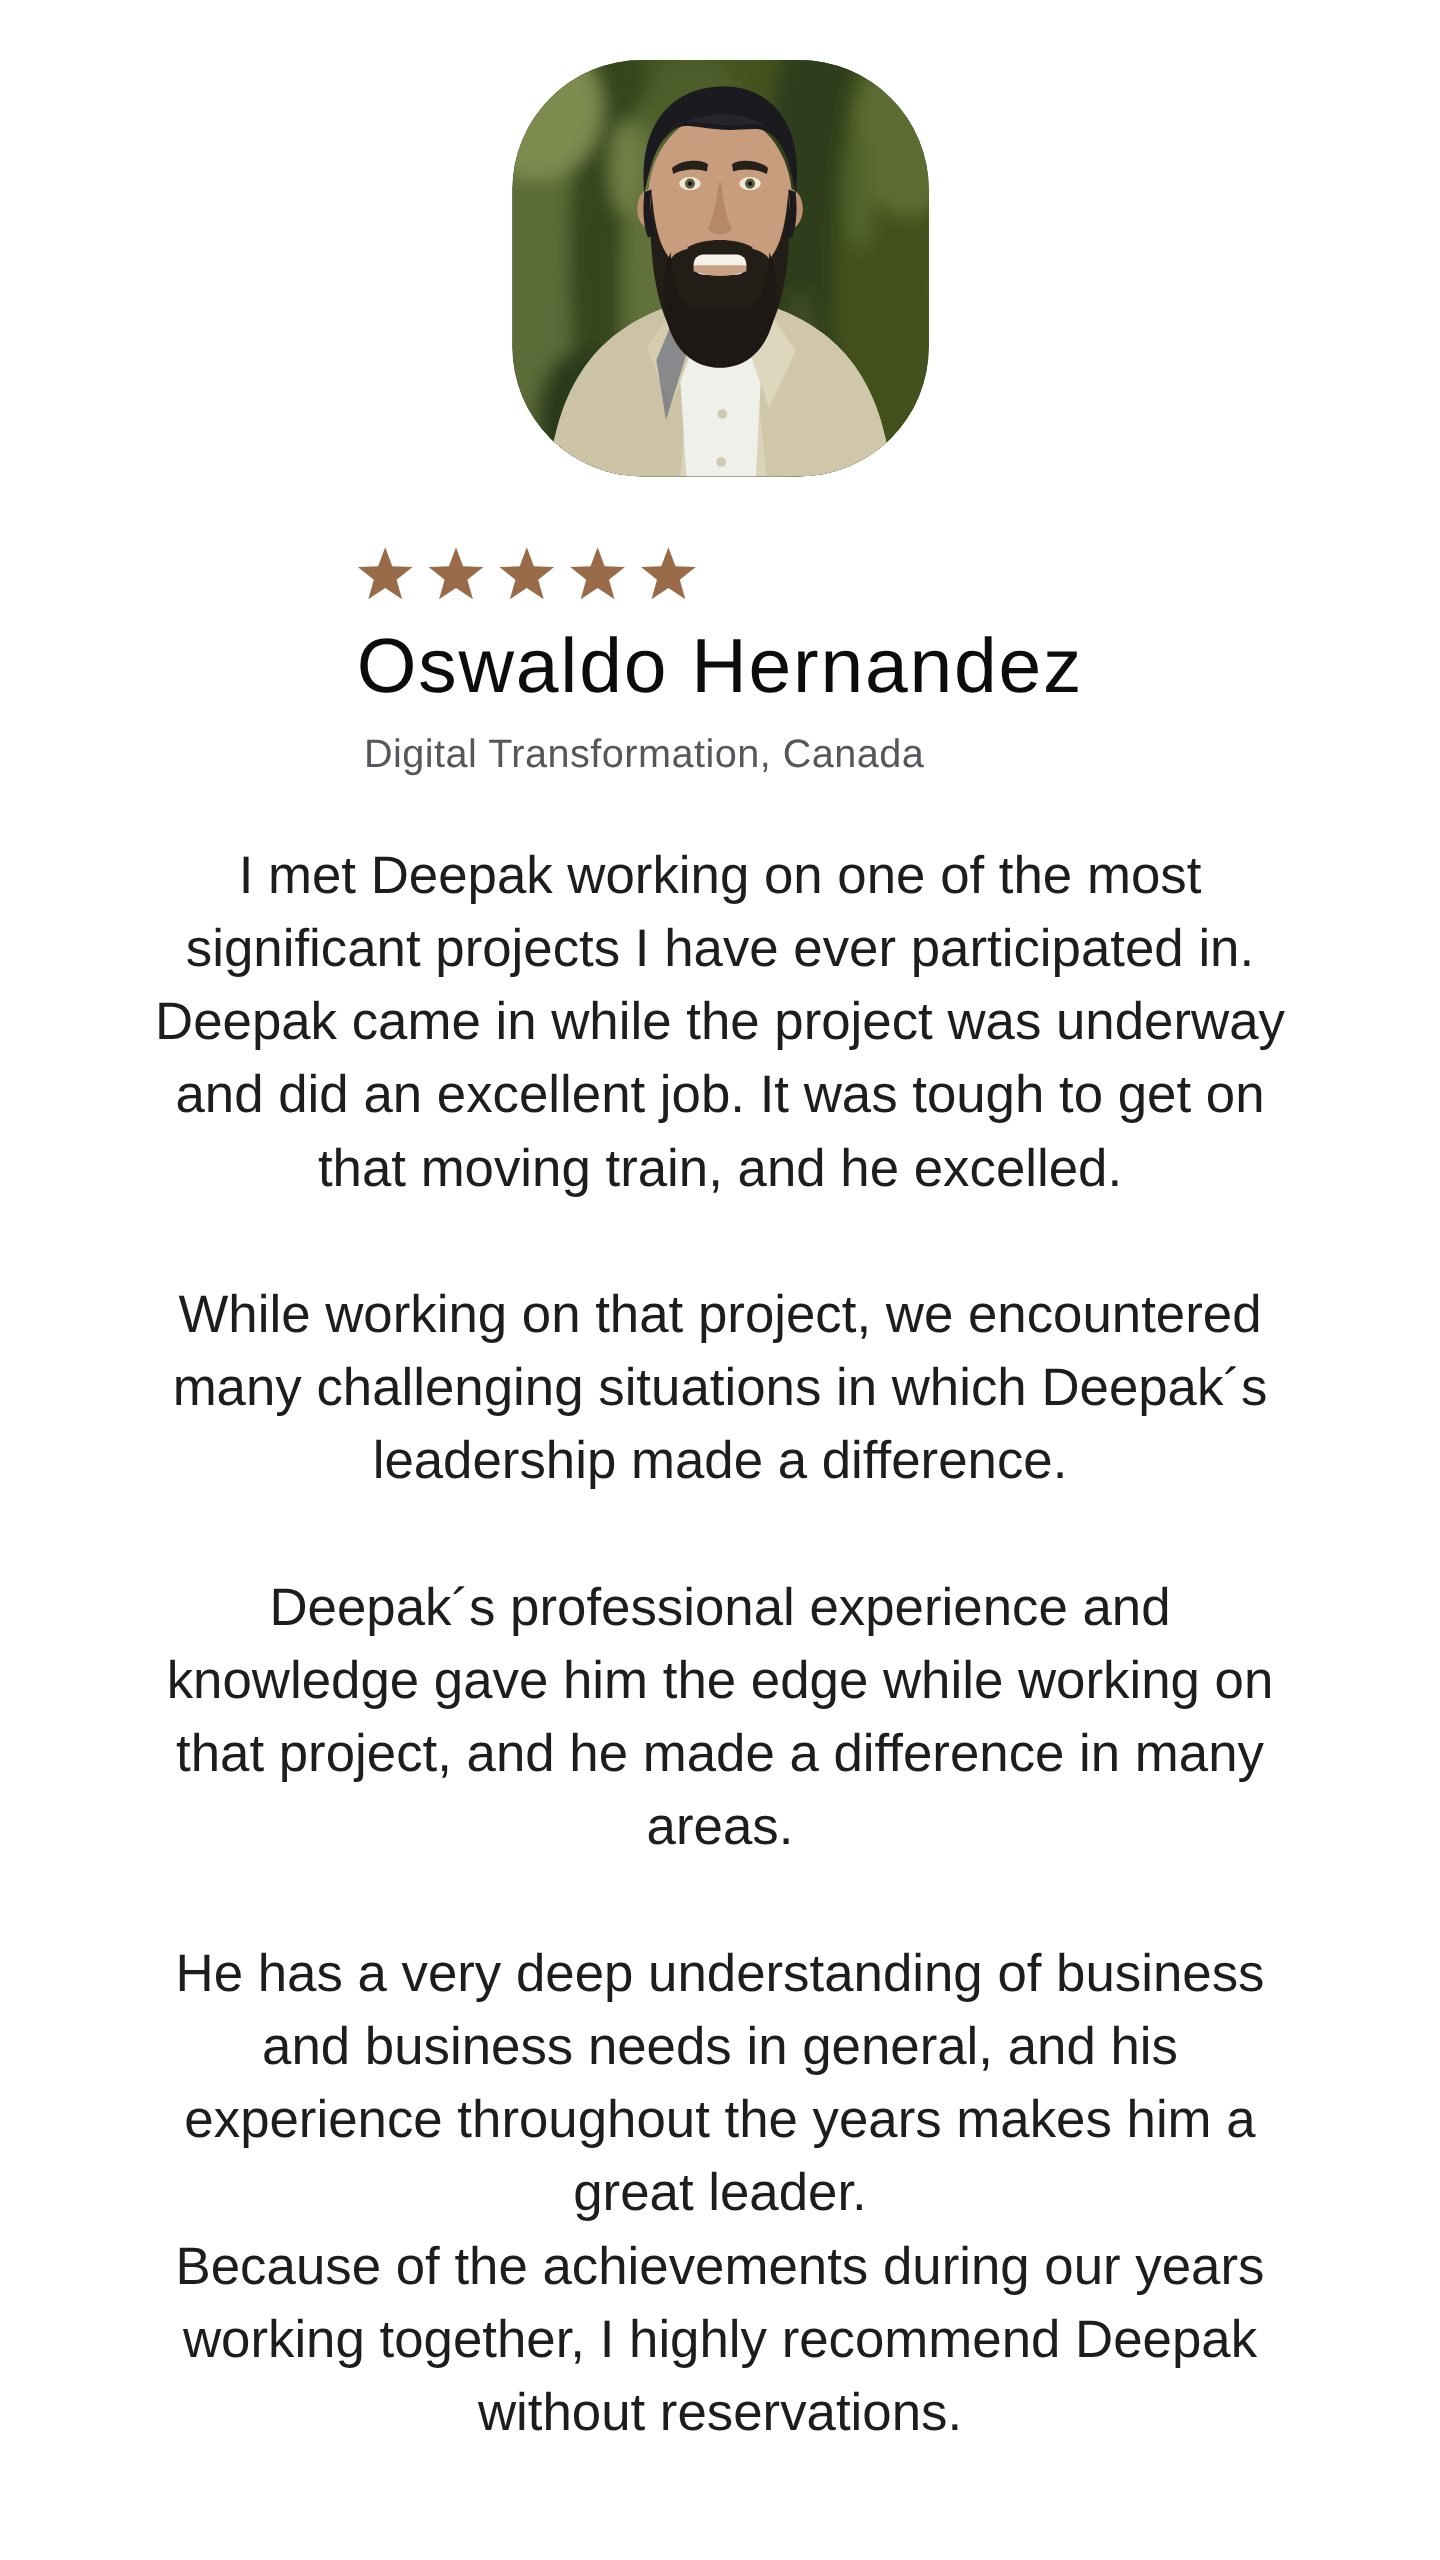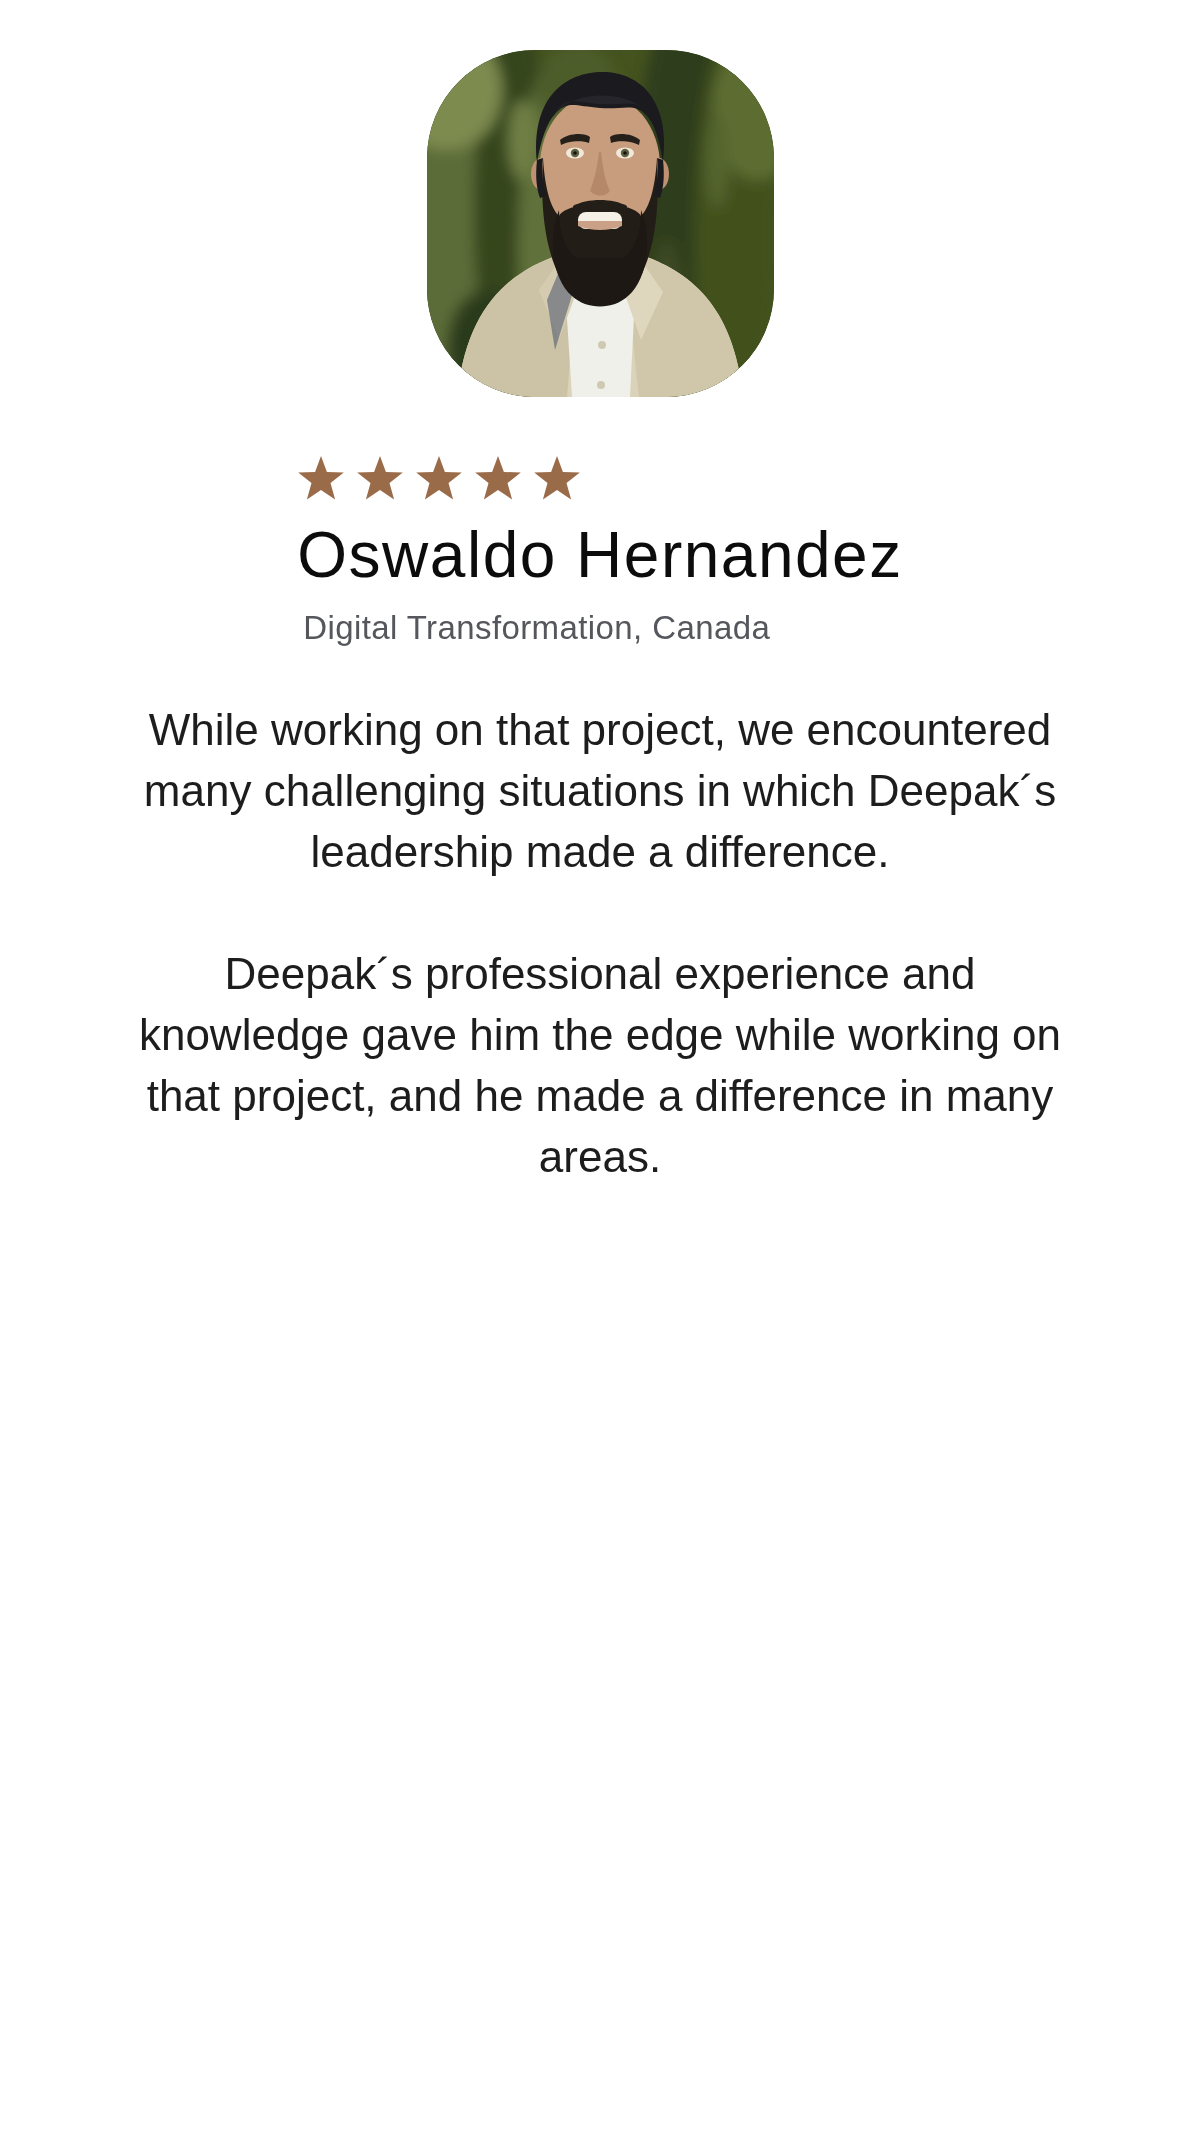--- a/index.html
+++ b/index.html
@@ -174,22 +174,34 @@
         </svg>
         <svg width="48" height="46" viewBox="0 0 48 46">
           <polygon points="24,1 29.9,16.9 46.8,17.6 33.5,28.1 38.1,44.4 24,35 9.9,44.4 14.5,28.1 1.2,17.6 18.1,16.9" fill="#9a6b48"></polygon>
         </svg>
       </div>
     <div class="reviewer-name">Oswaldo Hernandez</div>
     <div class="reviewer-sub">Digital Transformation, Canada</div>
   </div>
 
   <div class="testimonial" id="testimonial">
+      <p>I met Deepak working on one of the most
+significant projects I have ever participated in.
+Deepak came in while the project was underway
+and did an excellent job. It was tough to get on
+that moving train, and he excelled.</p>
       <p>While working on that project, we encountered
 many challenging situations in which Deepak´s
 leadership made a difference.</p>
       <p>Deepak´s professional experience and
 knowledge gave him the edge while working on
 that project, and he made a difference in many
 areas.</p>
+      <p>He has a very deep understanding of business
+and business needs in general, and his
+experience throughout the years makes him a
+great leader.
+Because of the achievements during our years
+working together, I highly recommend Deepak
+without reservations.</p>
     </div>
 
 </div>
 
 </body></html>

